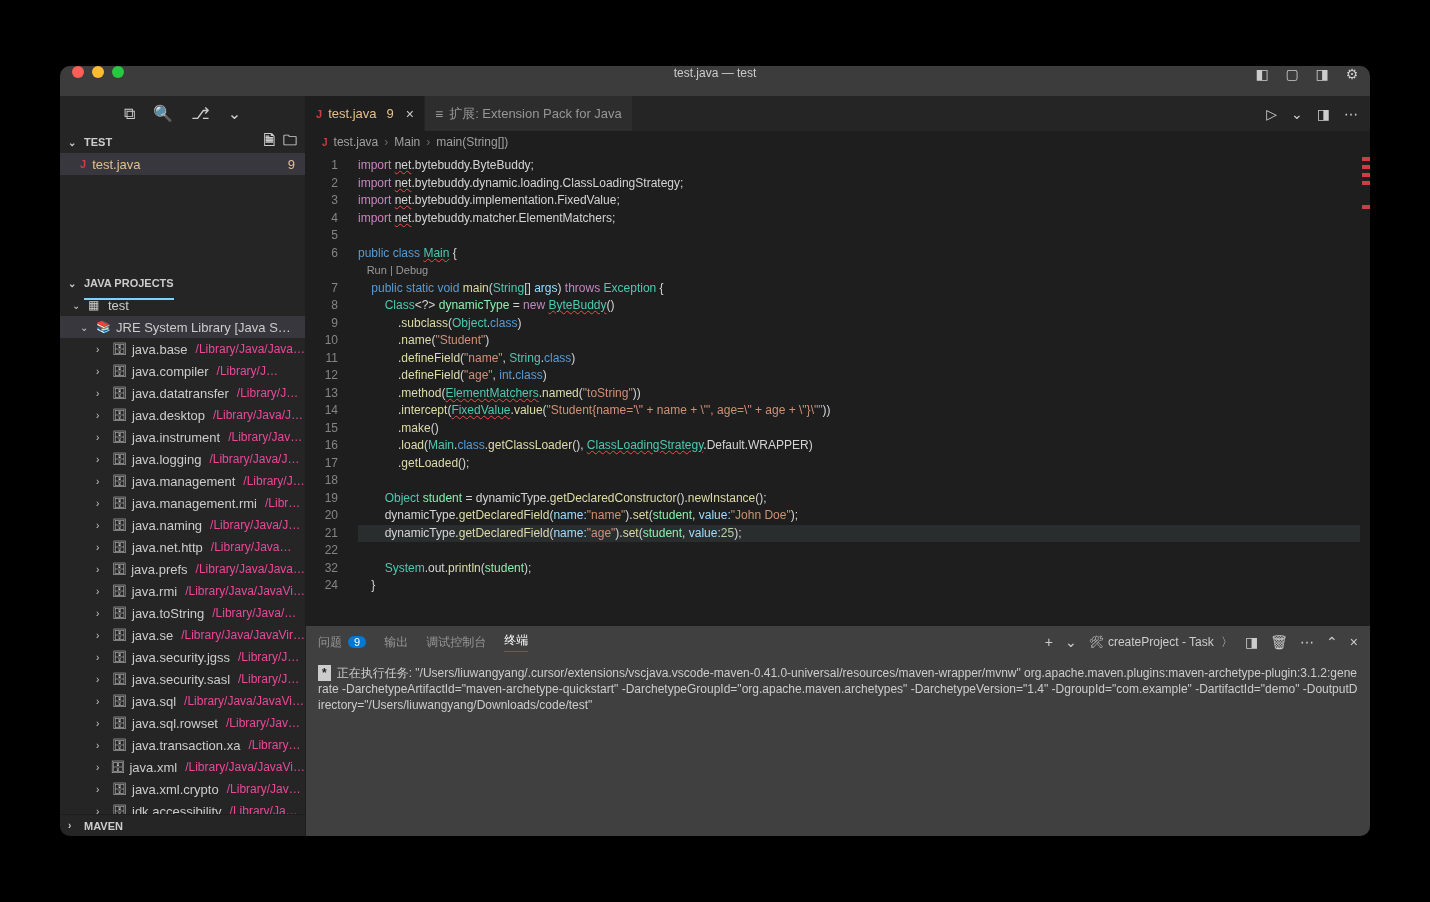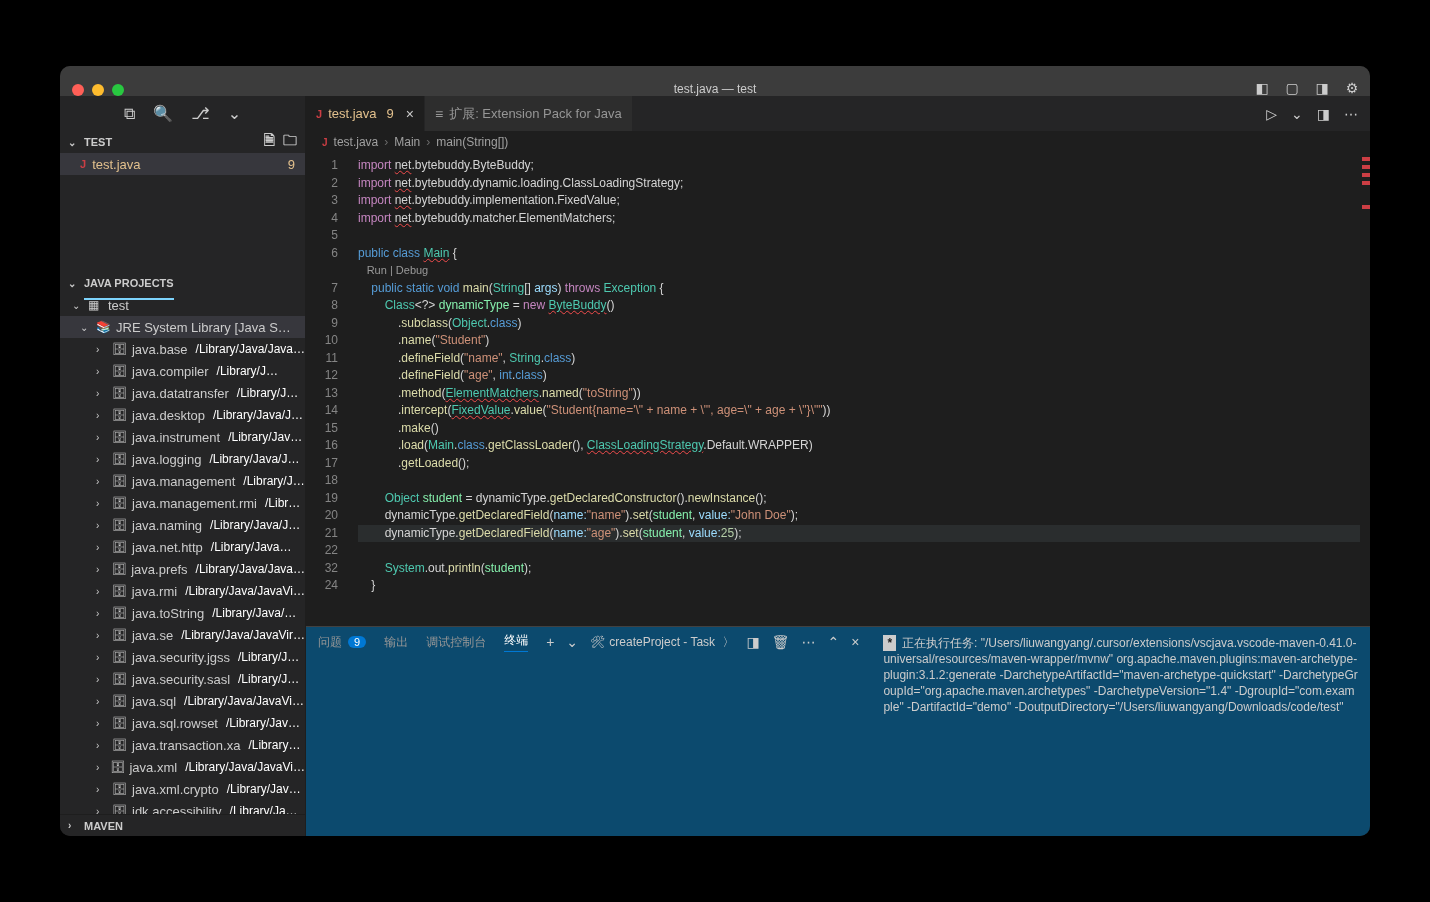--- a/index.html
+++ b/index.html
@@ -1,18 +1,18 @@
 <!DOCTYPE html>
 <html><head>
 <meta charset="utf-8">
 <style>
 *{margin:0;padding:0;box-sizing:border-box;font-family:-apple-system,BlinkMacSystemFont,"Segoe UI",sans-serif}
 body{background:#000;display:flex;align-items:center;justify-content:center;min-height:100vh}
 .window{width:1310px;height:770px;background:#1e1e1e;border-radius:10px;overflow:hidden;display:flex;flex-direction:column;box-shadow:0 20px 60px rgba(0,0,0,.5)}
-.titlebar{height:30px;background:#3c3c3c;display:flex;align-items:flex-end;position:relative}
+.titlebar{height:30px;background:#3c3c3c;display:flex;align-items:flex-start;position:relative}
 .traffic{display:flex;gap:8px;padding-left:12px}
 .dot{width:12px;height:12px;border-radius:50%}
 .dot.r{background:#ff5f57}
 .dot.y{background:#febc2e}
 .dot.g{background:#28c840}
 .title{position:absolute;left:50%;transform:translateX(-50%);color:#cccccc;font-size:12px}
 .title-right{position:absolute;right:10px;display:flex;gap:14px;color:#cccccc}
 .ticn{width:16px;height:16px;display:flex;align-items:center;justify-content:center;font-size:14px}
 .body{flex:1;display:flex;overflow:hidden}
 .sidebar{width:246px;background:#252526;display:flex;flex-direction:column;color:#cccccc;font-size:13px;border-right:1px solid #1e1e1e}
@@ -27,21 +27,21 @@
 .sidebar-hdr-right{margin-left:auto;display:flex;gap:8px;font-size:14px}
 .underline-red{border-bottom:2px solid #7dd3fc;padding-bottom:9px}
 .tree{flex:1;overflow:hidden}
 .tree-row{height:22px;display:flex;align-items:center;padding-left:12px;gap:4px;white-space:nowrap;overflow:hidden}
 .tree-row.l1{padding-left:12px}
 .tree-row.l2{padding-left:20px;background:#37373d}
 .tree-row.l3{padding-left:36px}
 .tree-row .tchev{width:12px;font-size:10px;color:#cccccc}
 .tree-row .ticon{width:16px;color:#cccccc;font-size:12px}
 .tree-row .tlabel{color:#cccccc}
-.tree-row .tpath{color:#ffffff;font-size:12px;margin-left:4px}
+.tree-row .tpath{color:#ec4899;font-size:12px;margin-left:4px}
 .main{flex:1;display:flex;flex-direction:column;background:#1e1e1e;overflow:hidden}
 .tabs{height:35px;background:#252526;display:flex;align-items:stretch}
 .tab{display:flex;align-items:center;padding:0 10px;gap:6px;background:#1e1e1e;color:#ffffff;font-size:13px;border-right:1px solid #252526}
 .tab .jicon{color:#cc3e44;font-weight:700;font-size:11px}
 .tab .tname{color:#e2c08d}
 .tab .tcount{color:#e2c08d;margin-left:4px}
 .tab .tclose{color:#cccccc;margin-left:6px;font-size:14px}
 .tab.inactive{background:#2d2d2d;color:#969696}
 .tab.inactive .exticn{font-size:14px}
 .tabs-right{margin-left:auto;display:flex;align-items:center;gap:14px;padding-right:12px;color:#cccccc;font-size:14px}
@@ -57,21 +57,21 @@
 .str{color:#ce9178}
 .func{color:#dcdcaa}
 .num{color:#b5cea8}
 .param{color:#9cdcfe;}
 .var{color:#86efac}
 .wavy{text-decoration:underline wavy #f14c4c;text-decoration-thickness:1px}
 .codelens{color:#999999;font-size:11px;padding-left:2px}
 .hl-line{background:#2a2d2e;display:inline-block;width:100%}
 .minimap{width:10px;background:#1e1e1e;position:relative}
 .minimap .mark{position:absolute;right:0;width:8px;height:4px;background:#cc3e44}
-.panel{height:210px;border-top:1px solid #414141;display:flex;flex-direction:row;background:#0c4a6e}
+.panel{height:210px;border-top:1px solid #414141;display:flex;flex-direction:column;background:#404040}
 .panel-tabs{height:30px;display:flex;align-items:center;padding:0 12px;gap:18px;color:#969696;font-size:12px}
 .panel-tab{display:flex;align-items:center;gap:6px;cursor:pointer}
 .panel-tab.active{color:#ffffff;border-bottom:1px solid #0078d4;padding-bottom:2px}
 .badge{background:#0078d4;color:#fff;border-radius:10px;padding:0 6px;font-size:11px;min-width:18px;text-align:center}
 .panel-right{margin-left:auto;display:flex;align-items:center;gap:12px;color:#cccccc;font-size:14px}
 .panel-task{color:#cccccc;font-size:12px;display:flex;align-items:center;gap:4px}
 .terminal{flex:1;padding:8px 12px;font-family:Menlo,Monaco,monospace;font-size:12px;color:#cccccc;line-height:16px;overflow:hidden}
 .term-line{white-space:pre-wrap;word-break:break-all}
 .term-badge{display:inline-block;background:#cccccc;color:#1e1e1e;padding:0 4px;margin-right:6px;font-weight:700}
 .maven-footer{height:22px;display:flex;align-items:center;padding:0 8px;font-size:11px;font-weight:700;color:#cccccc;gap:4px;border-top:1px solid #1e1e1e}

